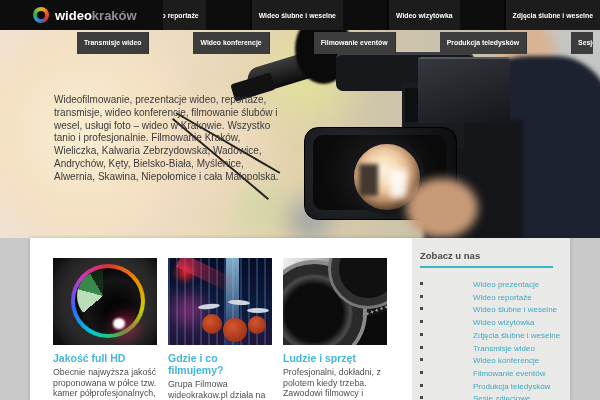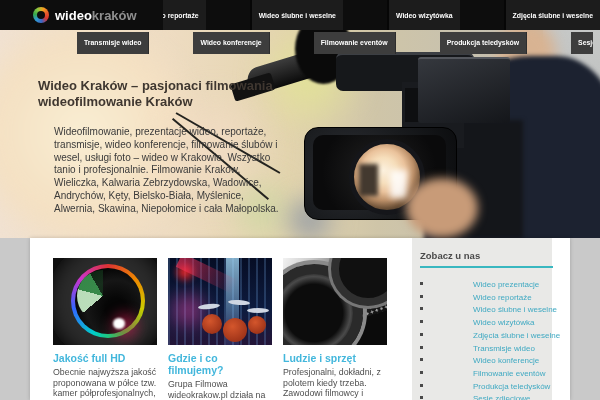--- a/index.html
+++ b/index.html
@@ -113,21 +113,21 @@
   .t-equip{background:linear-gradient(115deg,#f2f2f2 0%,#cfcfcf 18%,#8a8a8a 38%,#3a3a3a 60%,#151515 80%,#0a0a0a 100%);}
   .t-equip .ring1{position:absolute;left:-18px;top:6px;width:78px;height:78px;border-radius:50%;border:10px solid #2a2a2a;
     background:radial-gradient(circle,#0c0c0c 52%,#4a4a4a 66%,#111 80%);box-shadow:0 0 0 4px #8a8a8a;}
   .t-equip .ring2{position:absolute;left:48px;top:-26px;width:58px;height:58px;border-radius:50%;border:8px solid #303030;
     background:#101010;box-shadow:0 0 0 3px #777;}
   .t-equip .dots{position:absolute;left:52px;top:18px;width:66px;height:76px;transform:rotate(-20deg);opacity:.85;
     background:radial-gradient(circle,#b9b9b9 1px,transparent 1.4px);background-size:5px 5px;}
   .t-equip .band{position:absolute;left:22px;top:56px;width:150px;height:56px;transform:rotate(-17deg);background:#0b0b0b;}
 
   
-  .sidebar{position:absolute;left:382px;top:0;width:140px;height:162px;background:#e9e9e7;box-sizing:border-box;padding:12px 0 0 8px;}
+  .sidebar{position:absolute;left:382px;top:0;width:158px;height:162px;background:#e9e9e7;box-sizing:border-box;padding:12px 0 0 8px;}
   .sidebar h2{margin:0;font-size:9.5px;font-weight:bold;color:#4a4a4a;}
   .sb-rule{width:133px;height:2px;background:#39b7c0;margin:5px 0 9px;}
   .sidebar ul{list-style:none;margin:0;padding:0;}
   .sidebar li{line-height:9.7px;white-space:nowrap;}
   .sidebar li::before{content:"";display:inline-block;width:3px;height:3px;background:#4a4a4a;margin-right:6px;vertical-align:2px;}
   .sidebar li a{font-size:8px;color:#3fa9c2;}
 </style>
 </head>
 <body>
 
@@ -180,21 +180,20 @@
       <a href="#" class="subnav-item">Wideo konferencje</a>
       <a href="#" class="subnav-item">Filmowanie eventów</a>
       <a href="#" class="subnav-item">Produkcja teledysków</a>
       <a href="#" class="subnav-item">Sesje zdjęciowe</a>
       <a href="#" class="subnav-item">Kontakt</a>
       <a href="#" class="subnav-item">Zaufali nam</a>
       <a href="#" class="subnav-item">wideofilmowanie Kraków i Małopolska</a>
     </nav>
 
   <div class="hero-text">
-    <h1>Wideo Kraków – pasjonaci filmowania wideofilmowanie Kraków</h1>
     <p>Wideofilmowanie, prezentacje wideo, reportaże, transmisje, wideo konferencje, filmowanie ślubów i wesel, usługi foto – wideo w Krakowie. Wszystko tanio i profesjonalnie. Filmowanie Kraków, Wieliczka, Kalwaria Zebrzydowska, Wadowice, Andrychów, Kęty, Bielsko-Biała, Myślenice, Alwernia, Skawina, Niepołomice i cała Małopolska.</p>
   </div>
 </div>
 
 <div class="content">
   <main class="main">
     <div class="cols">
       <div class="col">
         <div class="thumb t-lens">
           <div class="barrel"></div>

